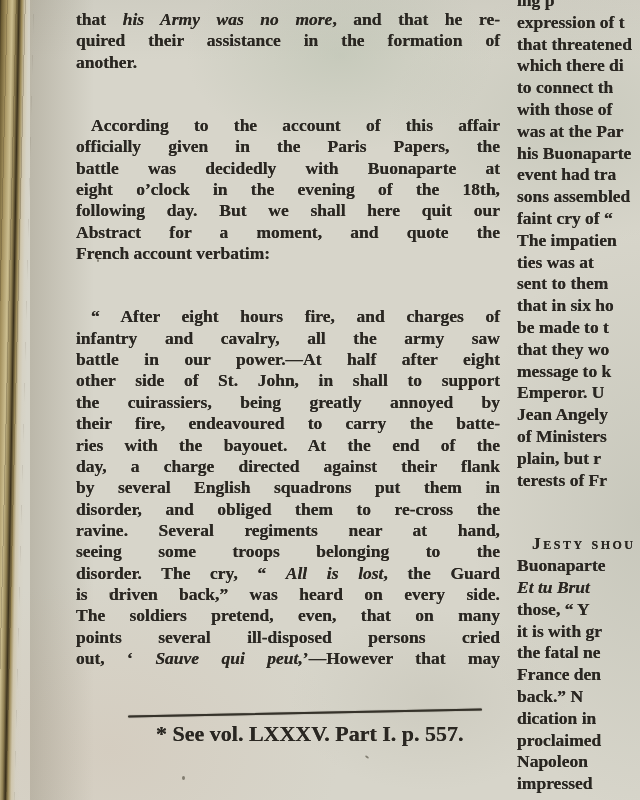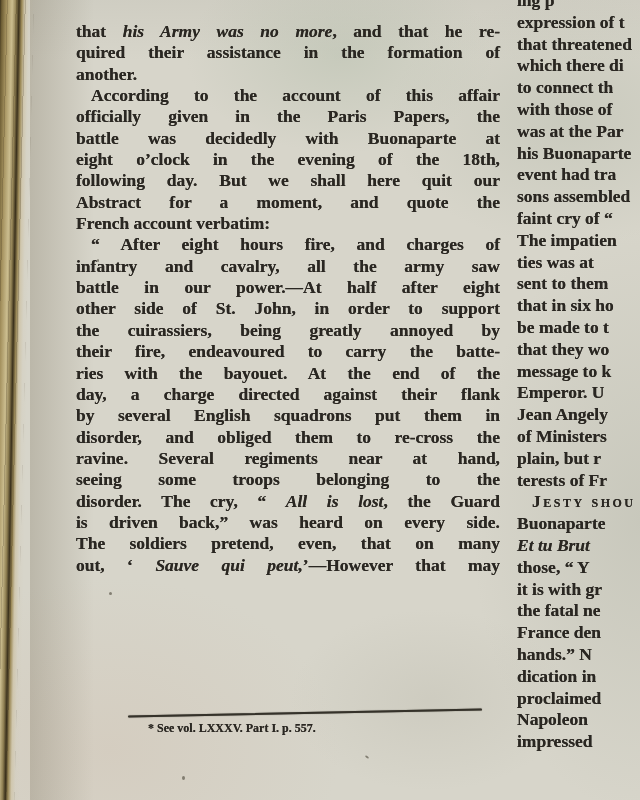--- a/index.html
+++ b/index.html
@@ -36,36 +36,36 @@
   }
   .gutter-shadow{
     position:absolute;left:30px;top:0;width:64px;height:800px;pointer-events:none;
     background:linear-gradient(90deg, rgba(108,98,76,.26), rgba(108,98,76,0));
   }
   .col{
     position:absolute;color:var(--ink,#2a2722);
     font-size:17.5px;font-weight:700;line-height:21.35px;
     text-shadow:0 0 .6px rgba(42,39,33,.85);
   }
-  .col.left{left:76px;top:21px;width:424px;}
+  .col.left{left:76px;top:9px;width:424px;}
   .col.right{left:517px;top:-10px;width:240px;line-height:21.8px;}
   .ln{text-align:left;}
   .col.left .ln.j{text-align:justify;text-align-last:justify;}
-  .ln.ind{text-indent:15px;}
+  .ln.ind{text-indent:15px;margin-top:42px;}
   .col.right .ln{white-space:nowrap;}
   .i{font-style:italic;}
   .sc{font-variant:small-caps;letter-spacing:2.5px;}
   .rule{
     position:absolute;left:128px;top:712px;width:354px;height:2px;
     background:#35322a;transform:rotate(-1.1deg);border-radius:1px;
     box-shadow:0 0 1px rgba(53,50,42,.7);
   }
   .footnote{
-    position:absolute;left:148px;top:721px;color:var(--ink,#2a2722);
-    font-size:12px;font-weight:700;text-shadow:0 0 .6px rgba(42,39,33,.85);
+    position:absolute;left:156px;top:721px;color:var(--ink,#2a2722);
+    font-size:22px;font-weight:700;text-shadow:0 0 .6px rgba(42,39,33,.85);
   }
   .speck{position:absolute;background:rgba(62,56,44,.55);border-radius:50%;}
   .speck.s1{left:182px;top:776px;width:3px;height:4px;}
   .speck.s2{left:109px;top:592px;width:3px;height:3px;}
   .speck.s3{left:97px;top:259px;width:2px;height:3px;}
   .speck.s4{left:365px;top:756px;width:4px;height:2px;transform:rotate(35deg);}
 </style>
 </head>
 <body>
 
@@ -83,32 +83,33 @@
       <div class="ln j ind"><span>According to the account of this affair</span></div>
       <div class="ln j"><span>officially given in the Paris Papers, the</span></div>
       <div class="ln j"><span>battle was decidedly with Buonaparte at</span></div>
       <div class="ln j"><span>eight o’clock in the evening of the 18th,</span></div>
       <div class="ln j"><span>following day. But we shall here quit our</span></div>
       <div class="ln j"><span>Abstract for a moment, and quote the</span></div>
       <div class="ln"><span>French account verbatim:</span></div>
       <div class="ln j ind"><span>“ After eight hours fire, and charges of</span></div>
       <div class="ln j"><span>infantry and cavalry, all the army saw</span></div>
       <div class="ln j"><span>battle in our power.—At half after eight</span></div>
-      <div class="ln j"><span>other side of St. John, in order to support</span></div>
+      <div class="ln j"><span>other side of St. John, in shall to support</span></div>
       <div class="ln j"><span>the cuirassiers, being greatly annoyed by</span></div>
       <div class="ln j"><span>their fire, endeavoured to carry the batte-</span></div>
       <div class="ln j"><span>ries with the bayouet. At the end of the</span></div>
       <div class="ln j"><span>day, a charge directed against their flank</span></div>
       <div class="ln j"><span>by several English squadrons put them in</span></div>
       <div class="ln j"><span>disorder, and obliged them to re-cross the</span></div>
       <div class="ln j"><span>ravine. Several regiments near at hand,</span></div>
       <div class="ln j"><span>seeing some troops belonging to the</span></div>
       <div class="ln j"><span>disorder. The cry, “ </span><span class="i">All is lost</span><span>, the Guard</span></div>
       <div class="ln j"><span>is driven back,” was heard on every side.</span></div>
       <div class="ln j"><span>The soldiers pretend, even, that on many</span></div>
+      <div class="ln j"><span>points several ill-disposed persons cried</span></div>
       <div class="ln j"><span>out, ‘ </span><span class="i">Sauve qui peut,</span><span>’—However that may</span></div>
     </div>
 
   <div class="rule"></div>
   <div class="footnote">* See vol. LXXXV. Part I. p. 557.</div>
 
   <div class="col right">
       <div class="ln"><span>ing p</span></div>
       <div class="ln"><span>expression of t</span></div>
       <div class="ln"><span>that threatened</span></div>
@@ -132,21 +133,21 @@
       <div class="ln"><span>of Ministers</span></div>
       <div class="ln"><span>plain, but r</span></div>
       <div class="ln"><span>terests of Fr</span></div>
       <div class="ln ind"><span class="sc">Jesty shou</span></div>
       <div class="ln"><span>Buonaparte</span></div>
       <div class="ln"><span class="i">Et tu Brut</span></div>
       <div class="ln"><span>those, “ Y</span></div>
       <div class="ln"><span>it is with gr</span></div>
       <div class="ln"><span>the fatal ne</span></div>
       <div class="ln"><span>France den</span></div>
-      <div class="ln"><span>hands.” N</span></div>
+      <div class="ln"><span>back.” N</span></div>
       <div class="ln"><span>dication in</span></div>
       <div class="ln"><span>proclaimed</span></div>
       <div class="ln"><span>Napoleon</span></div>
       <div class="ln"><span>impressed</span></div>
     </div>
 
   <div class="speck s1"></div>
   <div class="speck s2"></div>
   <div class="speck s3"></div>
   <div class="speck s4"></div>

